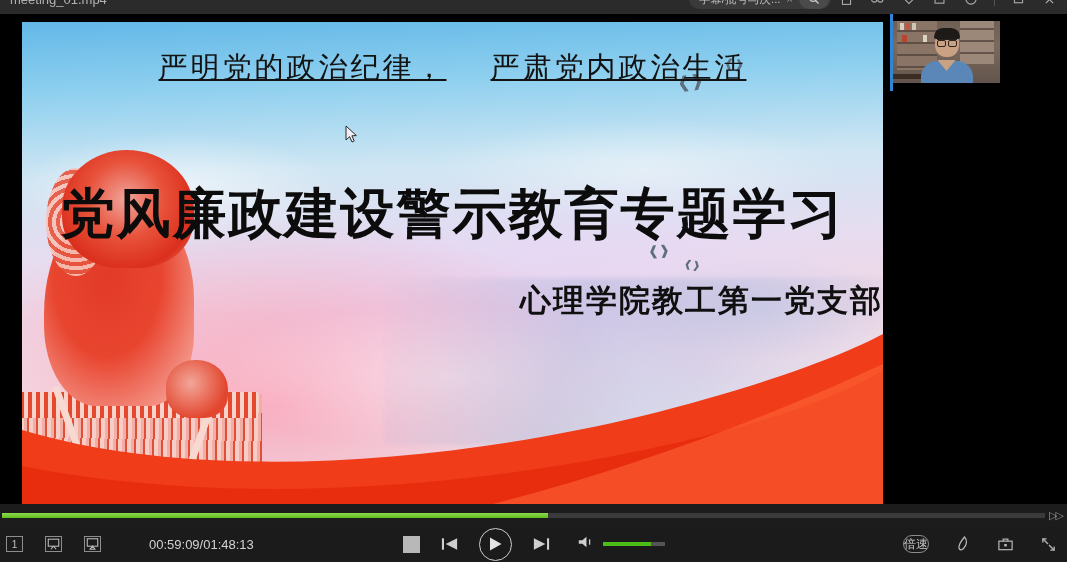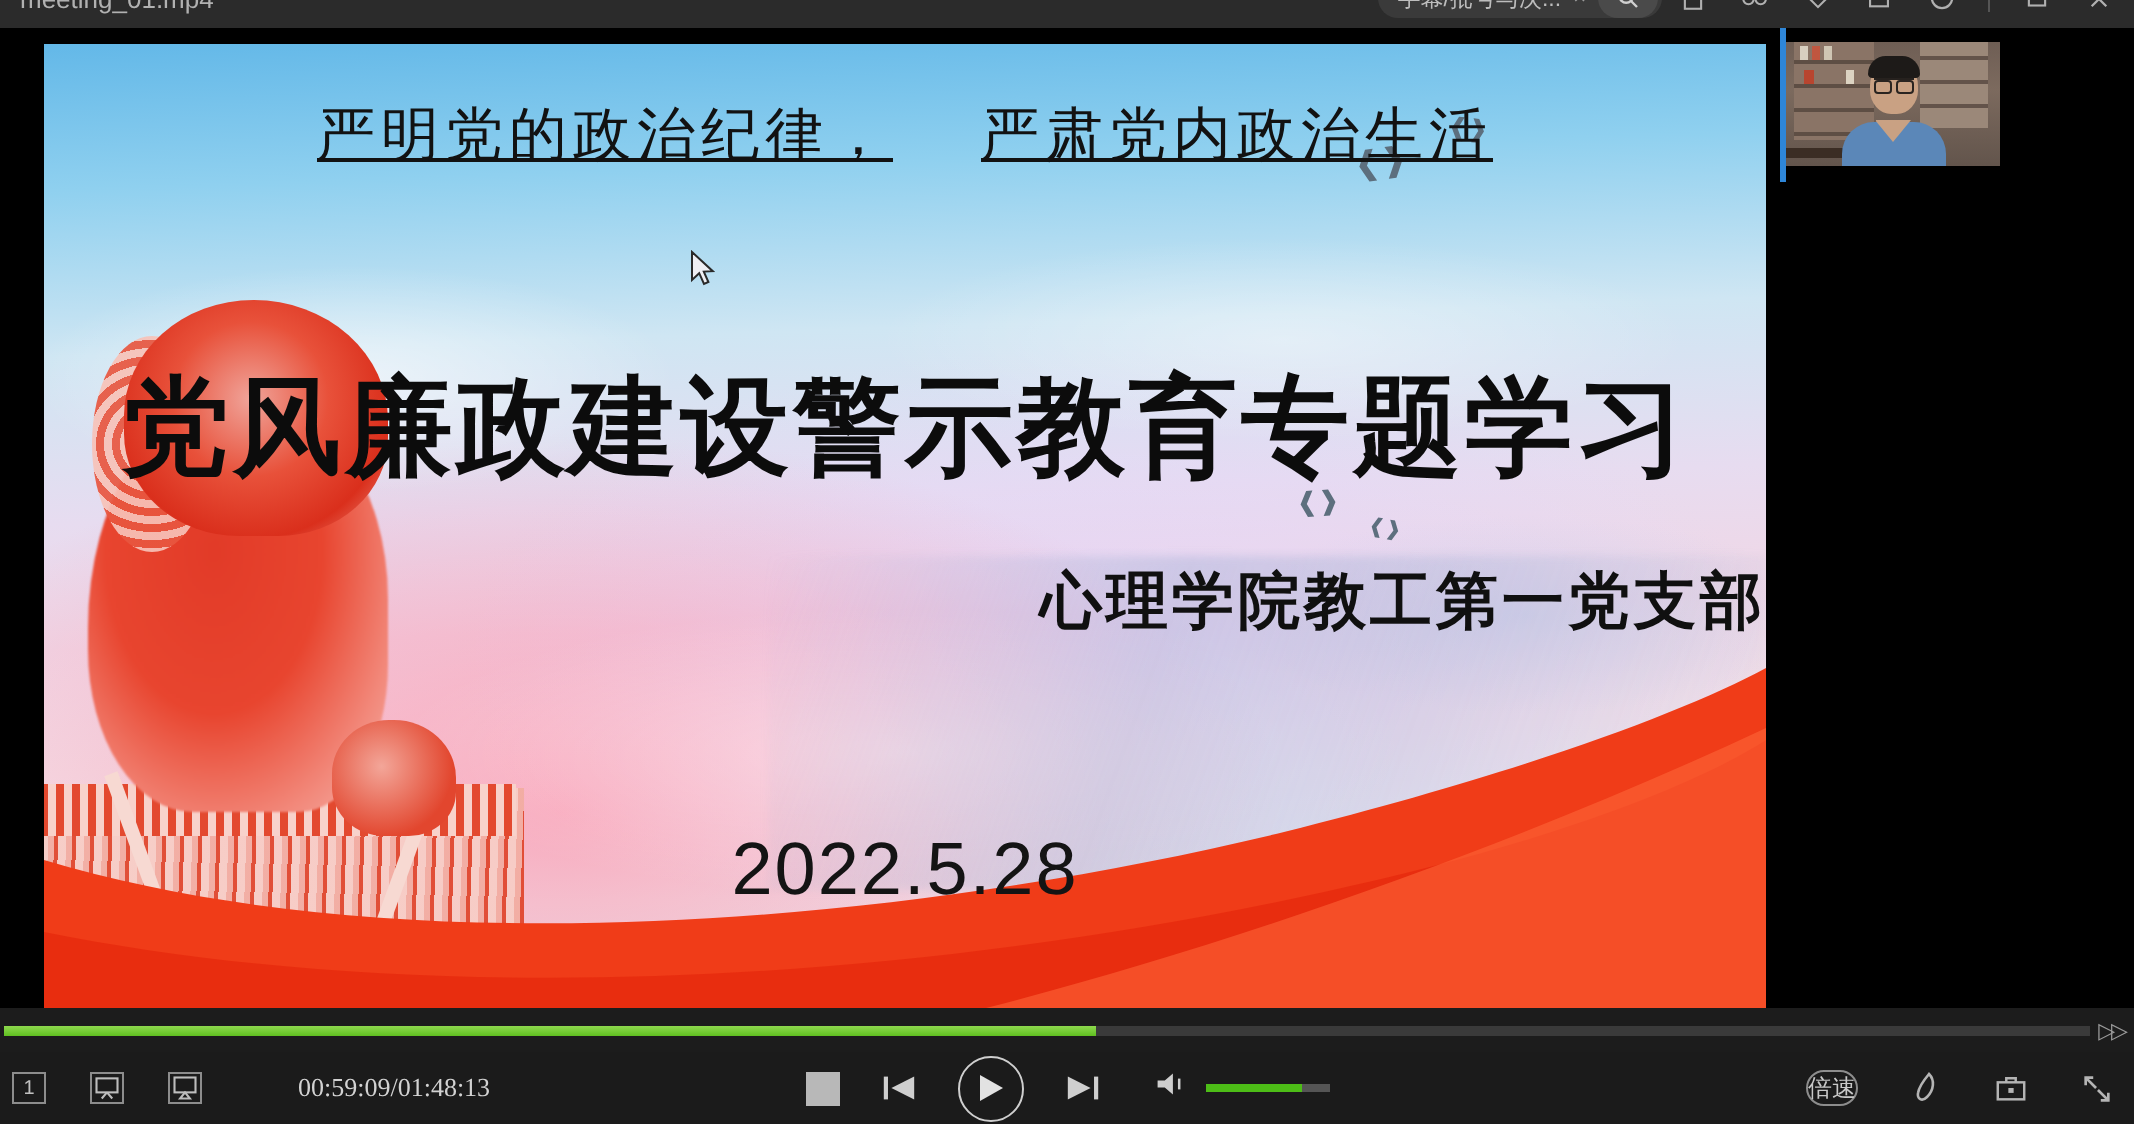--- a/index.html
+++ b/index.html
@@ -137,21 +137,21 @@
     background:linear-gradient(180deg,#7ed13f,#4fa814); }
   .track-next { color:#9a9a9a; font-size:11px; margin-right:5px; letter-spacing:-2px; }
 
   
   .controls { position:absolute; left:0; top:526px; width:1067px; height:36px;
     background:#1b1b1b; display:flex; align-items:center; }
   .ctrl-left { display:flex; align-items:center; gap:22px; margin-left:6px; }
   .boxicon { width:17px; height:16px; border:1.4px solid #8d8d8d; display:flex;
     align-items:center; justify-content:center; color:#c0c0c0; font-size:10px; }
   .time { color:#d2d2d2; font-size:13px; margin-left:26px; white-space:nowrap;
-    font-family:Liberation Serif, serif; }
+    font-family:Liberation Sans, sans-serif; }
   .ctrl-center { position:absolute; left:50%; transform:translateX(-50%);
     display:flex; align-items:center; gap:20px; }
   .stop-btn { width:17px; height:17px; background:#b8b8b8; }
   .step-btn { color:#cfcfcf; display:flex; align-items:center; }
   .play-btn { width:33px; height:33px; border:1.7px solid #cfcfcf; border-radius:50%;
     display:flex; align-items:center; justify-content:center; }
   .vol { display:flex; align-items:center; gap:8px; margin-left:6px; }
   .vol-track { width:62px; height:4px; background:#555; position:relative; }
   .vol-fill { position:absolute; left:0; top:0; height:100%; width:78%;
     background:#4dbd17; }
@@ -252,21 +252,20 @@
           <path d="M0 180 L0 132 C 200 172, 440 156, 640 112 C 760 86, 830 56, 861 36 L861 180 Z" fill="#e6280c" opacity="0.75"></path>
           <path d="M430 180 C 560 150, 720 96, 861 30 L861 180 Z" fill="#ff6a3c" opacity="0.55"></path>
         </svg>
       </div>
 
       <div class="slide-head">
         <span>严明党的政治纪律，</span><span class="gap"></span><span>严肃党内政治生活</span>
       </div>
       <div class="slide-title">党风廉政建设警示教育专题学习</div>
       <div class="slide-sub">心理学院教工第一党支部</div>
-      <div class="slide-date">2022.5.28</div>
     </div>
 
     <div class="pip">
       <div class="pip-room"></div>
       <div class="pip-shelfL"></div>
       <div class="pip-shelfR"></div>
       <div class="pip-bookA"></div>
       <div class="pip-bookB"></div>
       <div class="pip-bookC"></div>
       <div class="pip-bookD"></div>

